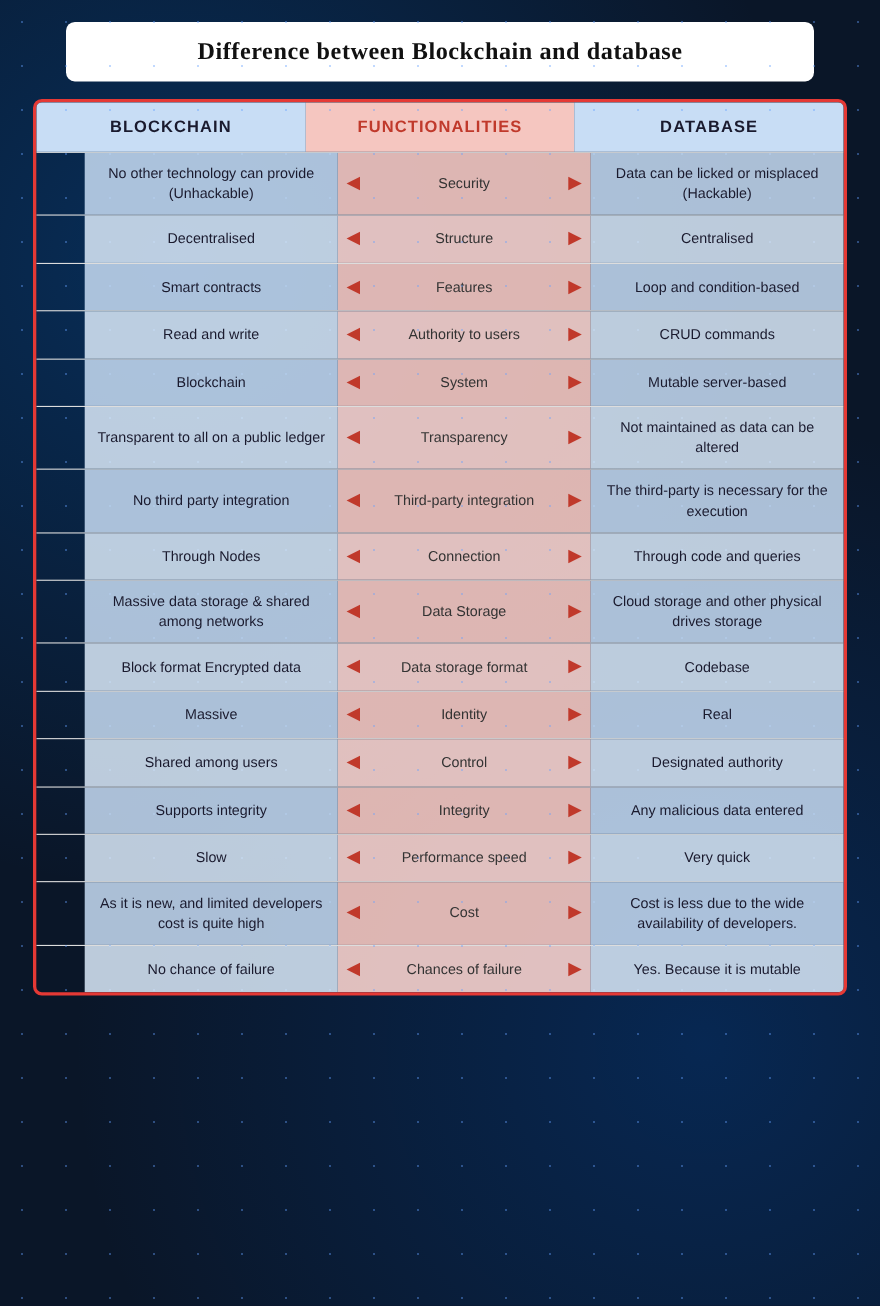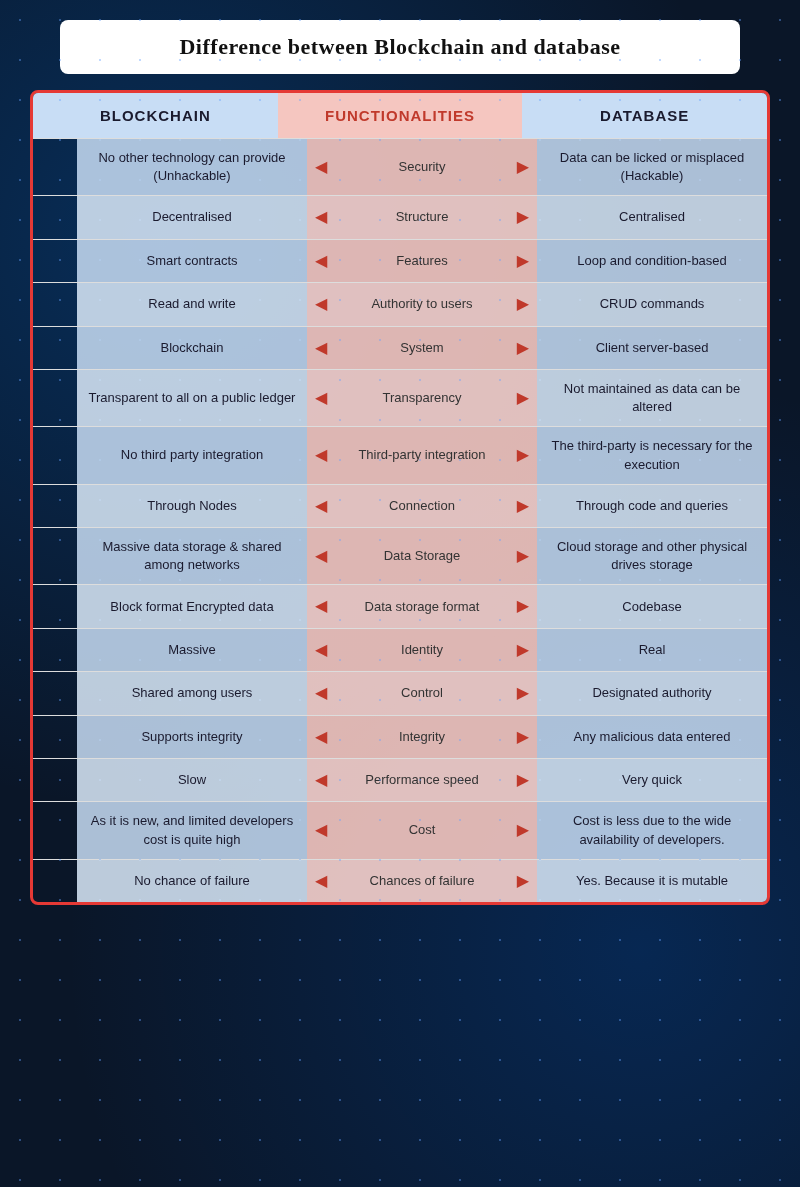--- a/index.html
+++ b/index.html
@@ -249,21 +249,21 @@
       <span>Blockchain</span>
     </div>
     <div class="cell cell-func">
       <div class="cell-func-inner">
         <span class="arrow-left">◀</span>
         <span class="func-label">System</span>
         <span class="arrow-right">▶</span>
       </div>
     </div>
     <div class="cell cell-database">
-      <span>Client server-based</span>
+      <span>Mutable server-based</span>
     </div>
   </div>
       <div class="table-row">
     <div class="cell cell-blockchain">
       <span>Transparent to all on a public ledger</span>
     </div>
     <div class="cell cell-func">
       <div class="cell-func-inner">
         <span class="arrow-left">◀</span>
         <span class="func-label">Transparency</span>

